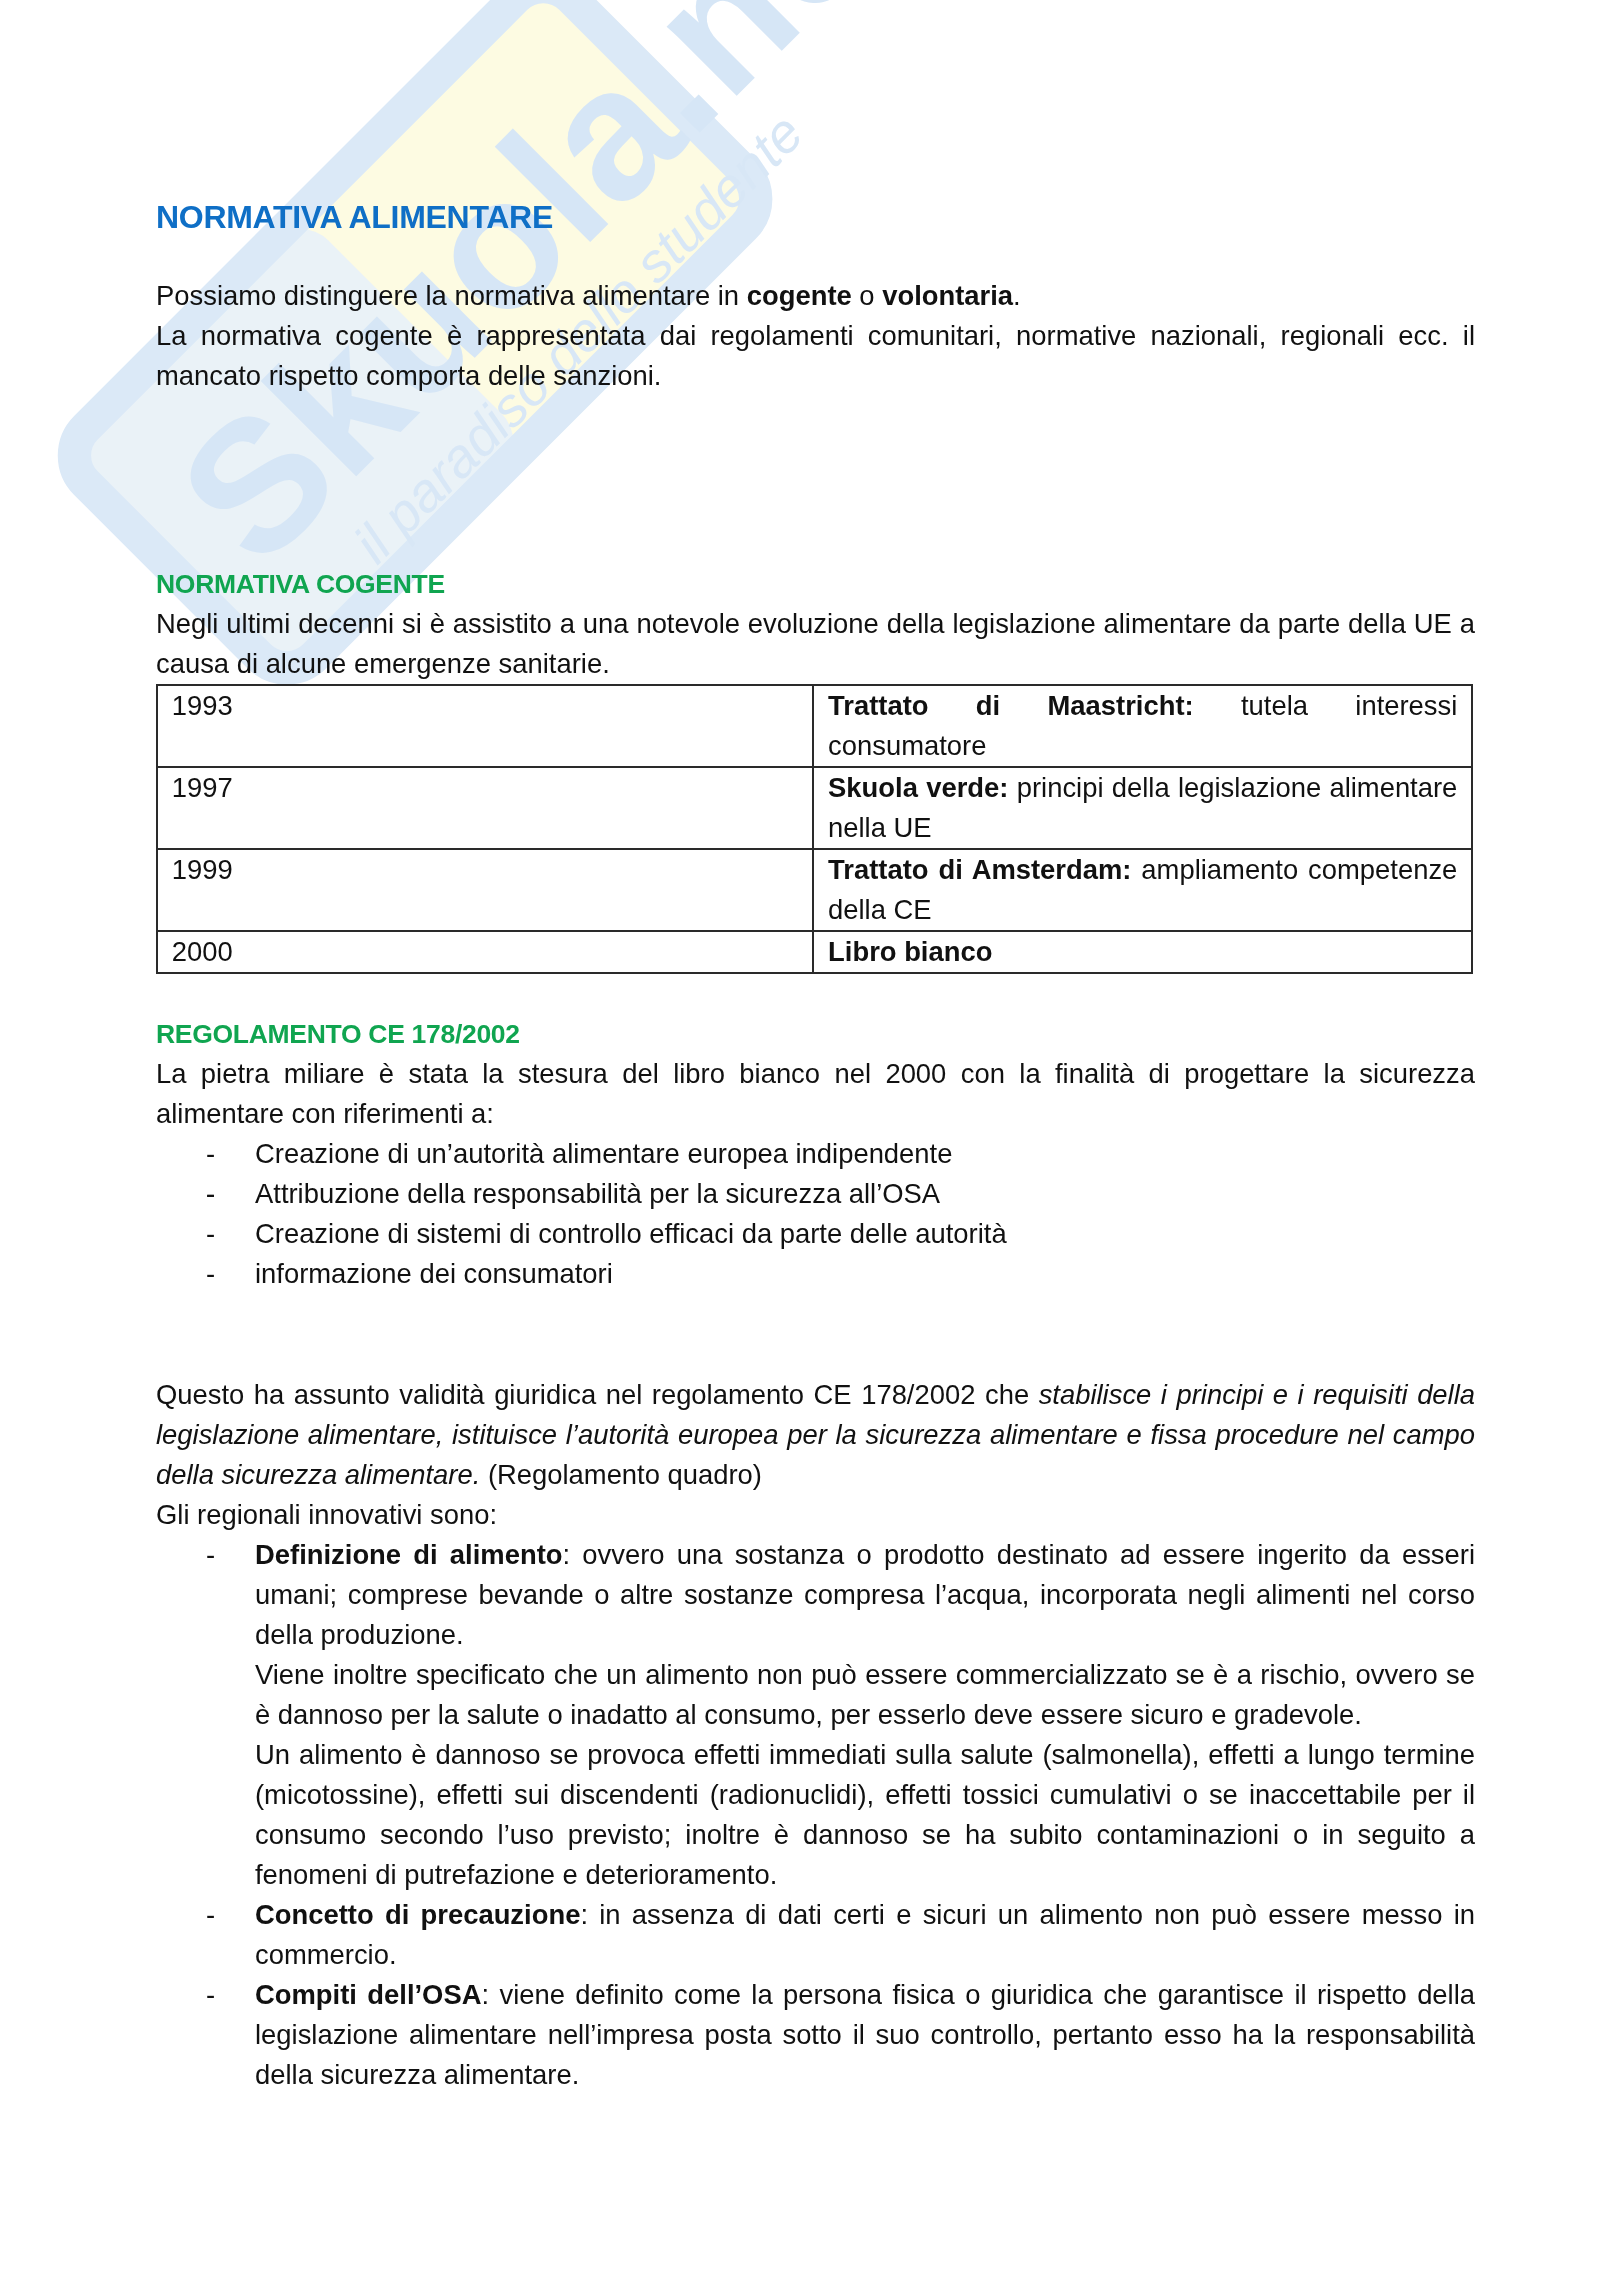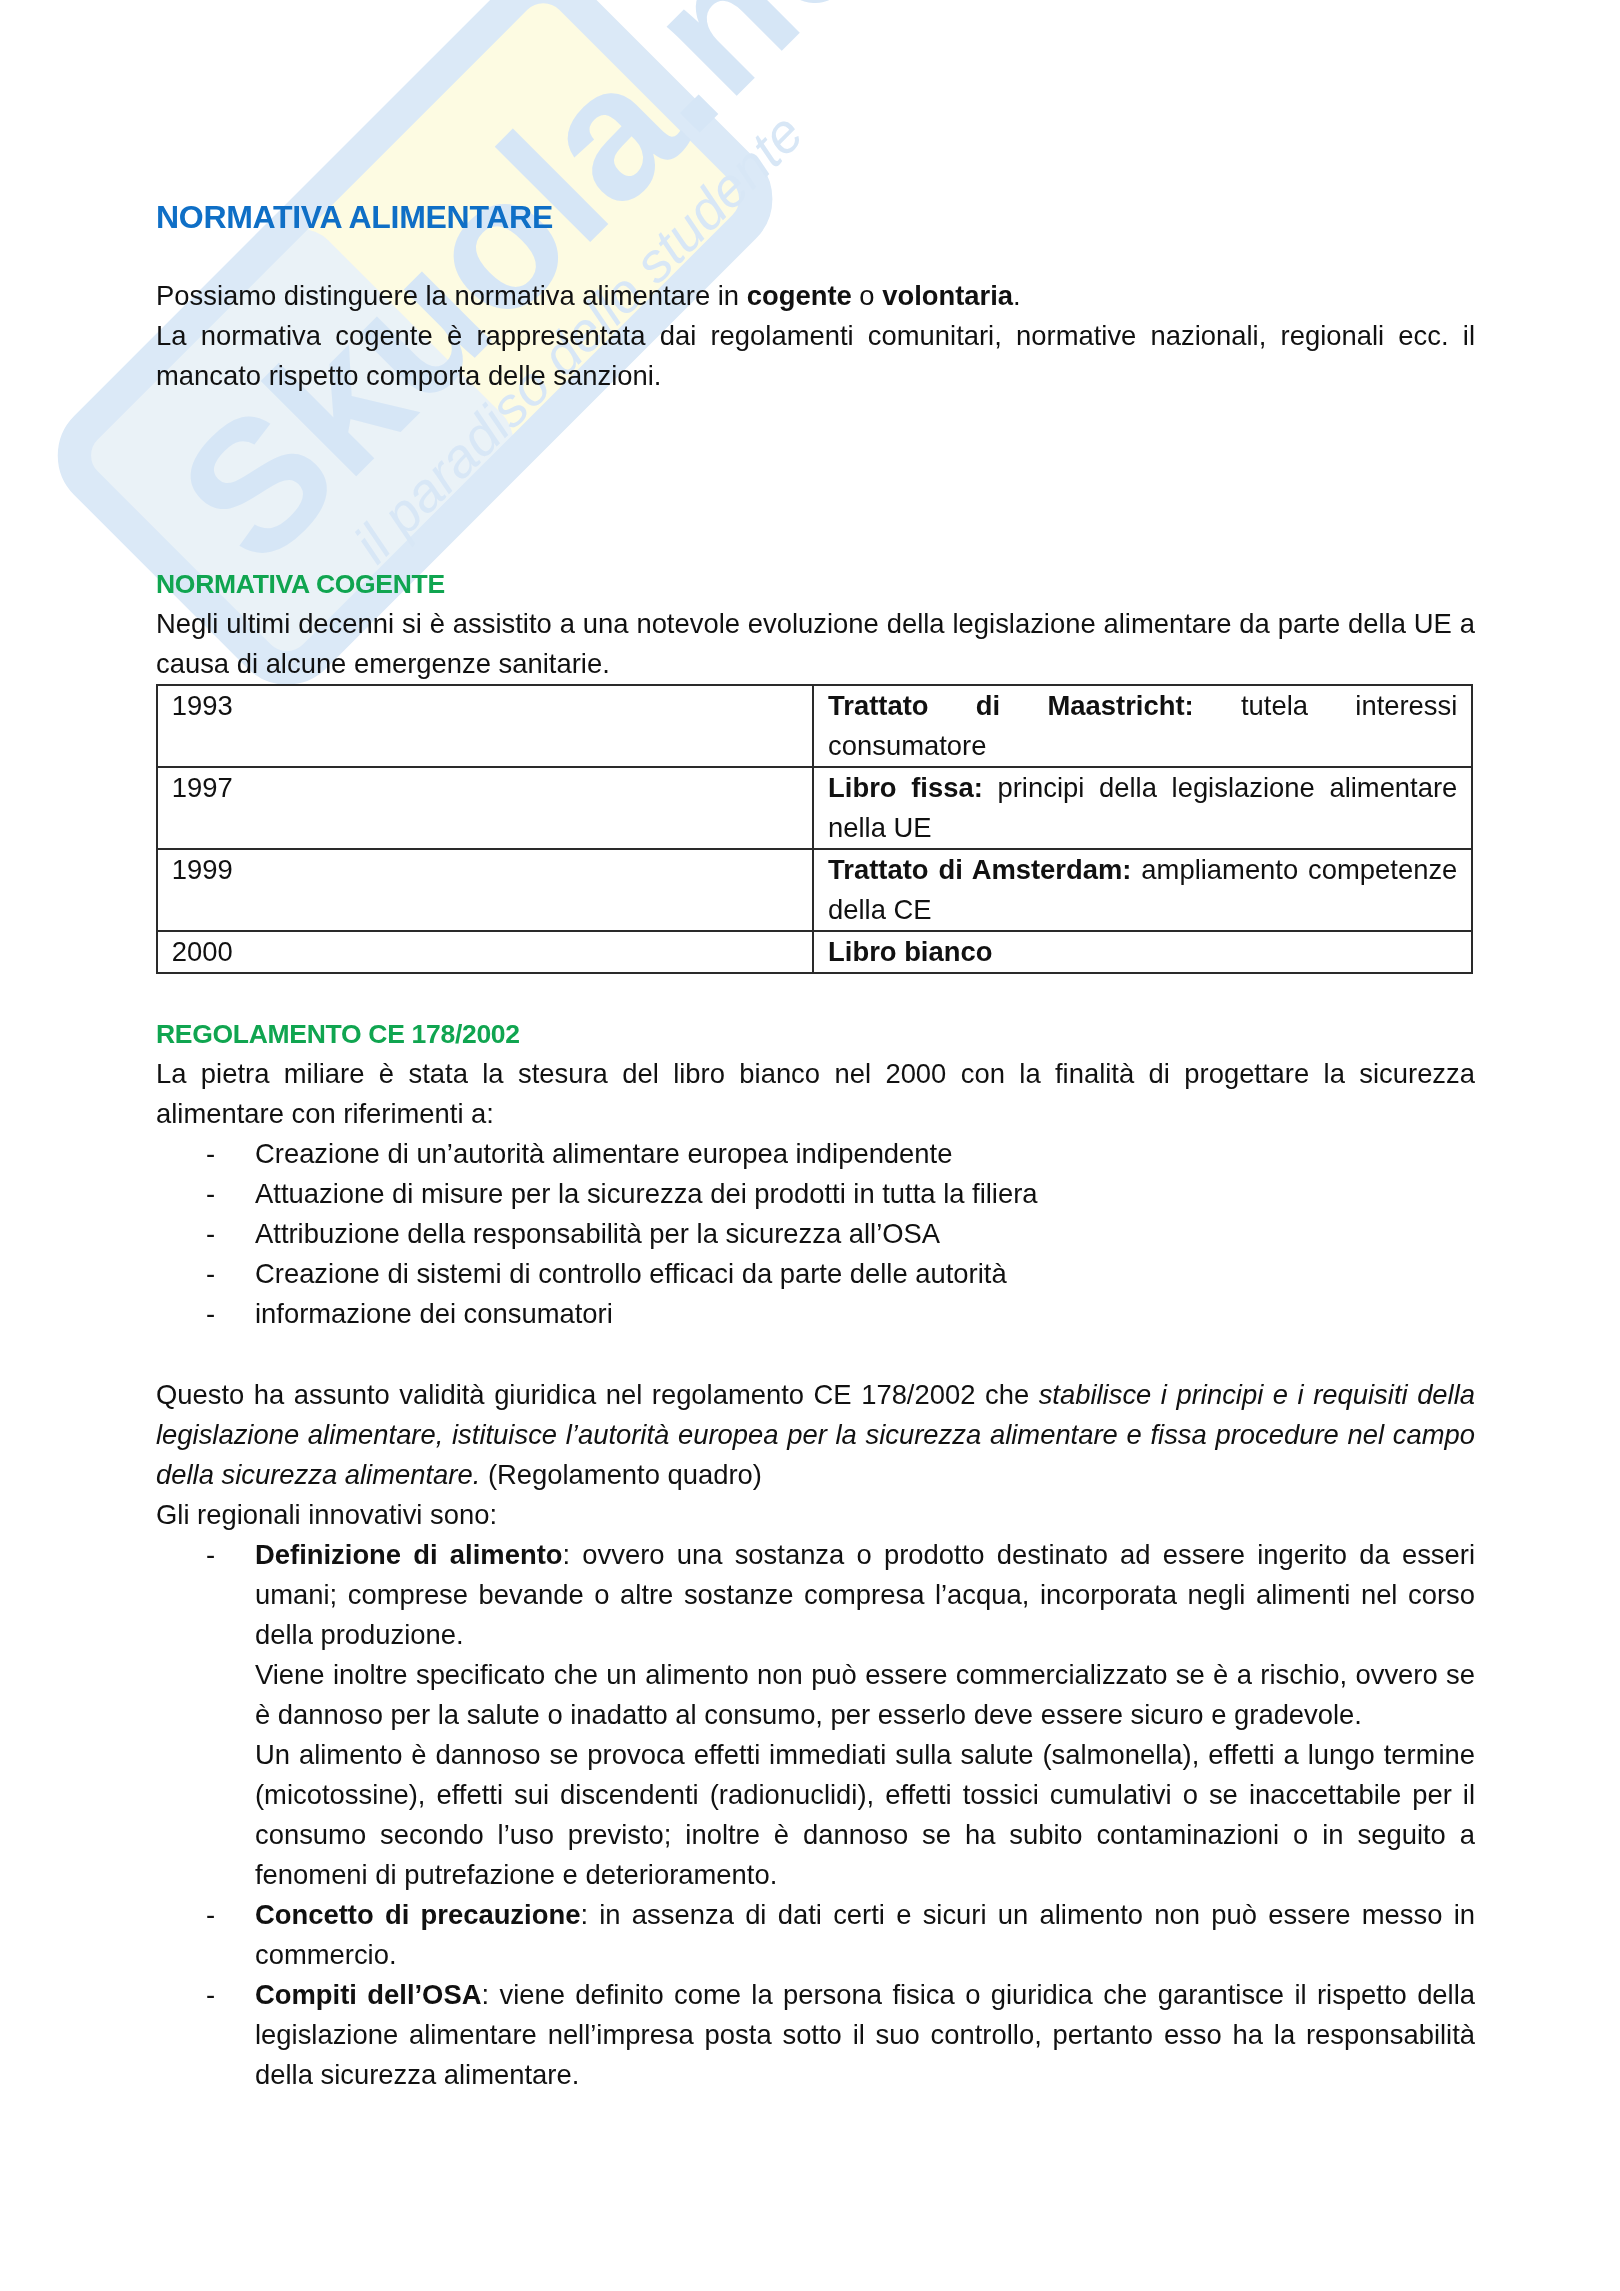--- a/index.html
+++ b/index.html
@@ -54,40 +54,40 @@
     <div class="h-sec">NORMATIVA COGENTE</div>
     <p class="para txt">Negli ultimi decenni si è assistito a una notevole evoluzione della legislazione alimentare da parte della UE a causa di alcune emergenze sanitarie.</p>
     <table class="tl">
       <tbody>
           <tr class="r2">
         <td class="year">1993</td>
         <td><b>Trattato di Maastricht:</b><span> tutela interessi consumatore</span></td>
       </tr>
       <tr class="r2">
         <td class="year">1997</td>
-        <td><b>Libro fissa:</b><span> principi della legislazione alimentare nella UE</span></td>
+        <td><b>Skuola verde:</b><span> principi della legislazione alimentare nella UE</span></td>
       </tr>
       <tr class="r2">
         <td class="year">1999</td>
         <td><b>Trattato di Amsterdam:</b><span> ampliamento competenze della CE</span></td>
       </tr>
       <tr class="r1">
         <td class="year">2000</td>
         <td><b>Libro bianco</b><span></span></td>
       </tr>
     </tbody>
       </table>
   </div>
 
   <div class="block" style="top:1014px;">
     <div class="h-sec">REGOLAMENTO CE 178/2002</div>
     <p class="para txt">La pietra miliare è stata la stesura del libro bianco nel 2000 con la finalità di progettare la sicurezza alimentare con riferimenti a:</p>
     <ul class="dash txt">
       <li><span class="dash-mark">-</span><span>Creazione di un’autorità alimentare europea indipendente</span></li>
-      <li><span class="dash-mark">-</span><span>Attuazione di misure per la sicurezza dei prodotti in tutta la filiera</span></li>
+      <li><span class="dash-mark">-</span></li>
       <li><span class="dash-mark">-</span><span>Attribuzione della responsabilità per la sicurezza all’OSA</span></li>
       <li><span class="dash-mark">-</span><span>Creazione di sistemi di controllo efficaci da parte delle autorità</span></li>
       <li><span class="dash-mark">-</span><span>informazione dei consumatori</span></li>
     </ul>
   </div>
 
   <div class="block txt" style="top:1375px;">
     <p class="para">
       <span>Questo ha assunto validità giuridica nel regolamento CE 178/2002 che </span><i>stabilisce i principi e i requisiti della legislazione alimentare, istituisce l’autorità europea per la sicurezza alimentare e fissa procedure nel campo della sicurezza alimentare.</i><span> (Regolamento quadro)</span>
     </p>

